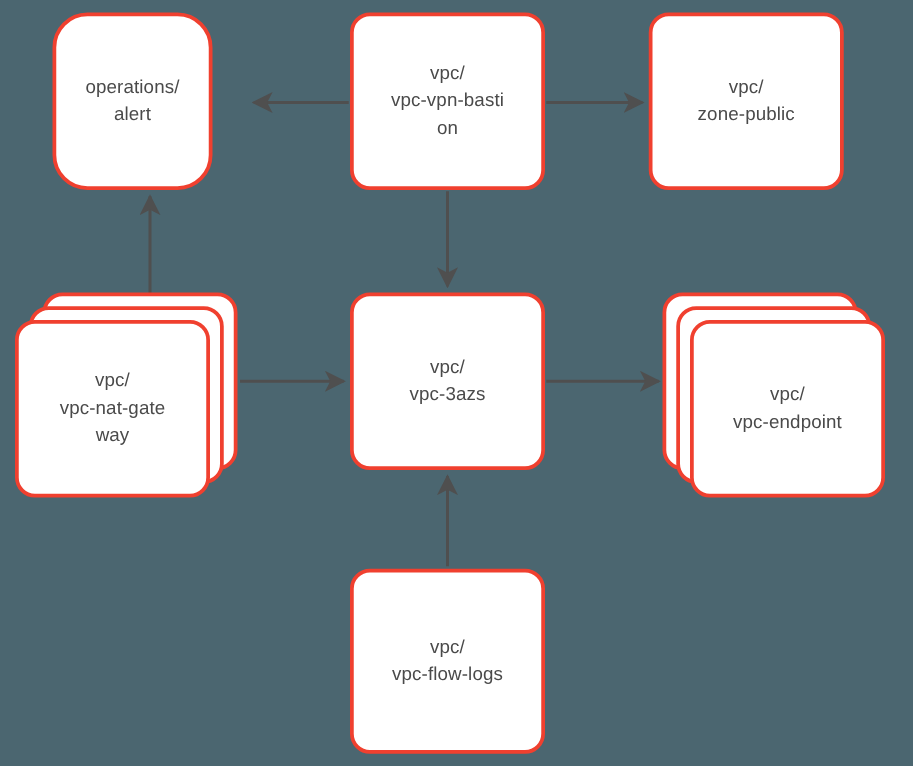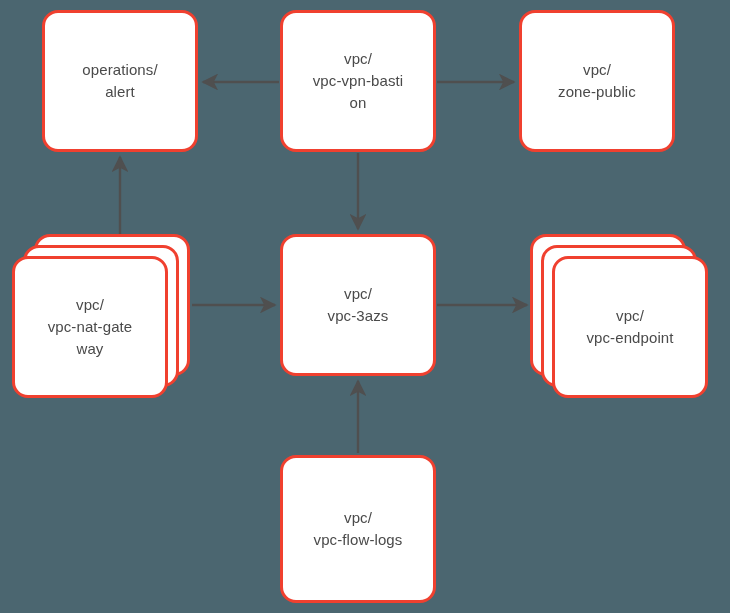--- a/index.html
+++ b/index.html
@@ -107,21 +107,21 @@
 
     <g>
       <line x1="437" y1="305" x2="527" y2="305" stroke="#4f4f4f" stroke-width="2.4" marker-end="url(#arrowhead)"></line>
     </g>
 
     <g>
       <line x1="358" y1="453" x2="358" y2="381" stroke="#4f4f4f" stroke-width="2.4" marker-end="url(#arrowhead)"></line>
     </g>
   </svg>
 
-  <div class="node" style="left:42px; top:10px; width:156px; height:142px;">
+  <div class="node" style="left:42px; top:10px; width:128px; height:142px;border-radius:28px;">
     <span class="node-label">operations/
 alert</span>
   </div>
 
   <div class="node" style="left:280px; top:10px; width:156px; height:142px;">
     <span class="node-label">vpc/
 vpc-vpn-basti
 on</span>
   </div>
 

